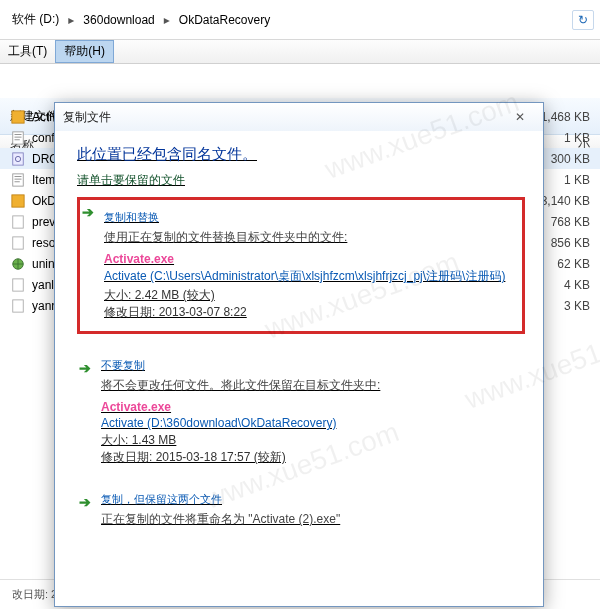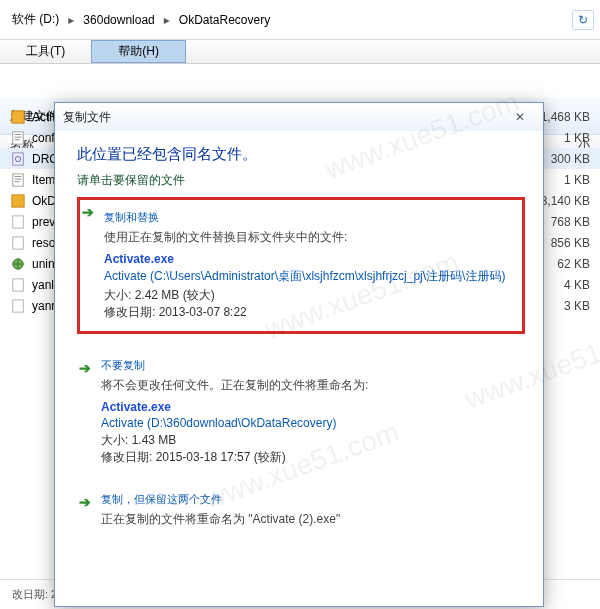--- a/index.html
+++ b/index.html
@@ -6,21 +6,21 @@
     body { font-family: "Microsoft YaHei", "Segoe UI", Tahoma, sans-serif; font-size: 12px; background: #fff; width: 600px; height: 609px; overflow: hidden; position: relative; }
     
     
     .addr-bar { height: 40px; border-bottom: 1px solid #d8d8d8; display: flex; align-items: center; padding: 2px 6px; background: #fff; }
     .addr-seg { padding: 3px 6px; display: flex; align-items: center; }
     .addr-sep { color: #555; padding: 0 3px; }
     .addr-refresh { margin-left: auto; border: 1px solid #c6d8ec; width: 22px; height: 20px; display: flex; align-items: center; justify-content: center; border-radius: 2px; color: #1a66b5; }
     
     
     .menu-bar { height: 24px; display: flex; align-items: stretch; background: linear-gradient(#fdfdfd,#f0f0f0); border-bottom: 1px solid #d0d0d0; }
-    .menu-item { padding: 0 26px; display: flex; align-items: center; }
+    .menu-item { padding: 0 8px; display: flex; align-items: center; }
     .menu-item.sel { background: #bcd6f0; border: 1px solid #7fa8d6; }
     
     
     .tool-bar { height: 37px; background: linear-gradient(#f7fbff,#e6f0fb); border-bottom: 1px solid #cfdfef; display: flex; align-items: center; padding: 0 10px; margin-top: 34px; }
     
     
     .list-header { height: 22px; background: linear-gradient(#fdfdfd,#f0f0f0); border-bottom: 1px solid #e0e0e0; display: flex; align-items: center; padding: 0 10px; color: #333; }
     .col-name { flex: 1; }
     .col-size { width: 70px; text-align: right; }
     .file-list { position: absolute; top: 106px; left: 0; right: 0; bottom: 30px; }
@@ -31,30 +31,30 @@
     .file-name { flex: 1; white-space: nowrap; overflow: hidden; }
     .file-size { width: 70px; text-align: right; color: #444; }
     
     
     .status-strip { position: absolute; left: 0; right: 0; bottom: 0; height: 30px; border-top: 1px solid #e0e0e0; padding: 0 12px; font-size: 11px; color: #555; display:flex; flex-direction:column; justify-content:center; }
 
     
     .dialog { position: absolute; left: 54px; top: 102px; width: 490px; height: 505px; background: #fff; border: 1px solid #7396bf; box-shadow: 0 3px 18px rgba(0,0,0,0.35); display:flex; flex-direction:column;}
     .dialog-title { height: 28px; background: linear-gradient(#fff,#eef4fb); display: flex; align-items: center; padding: 0 8px; font-size: 12px; color: #222; }
     .dialog-close { margin-left: auto; width: 30px; text-align: center; color: #555; cursor: default; }
-    .dialog-body { flex:1; padding: 14px 18px 10px 22px; overflow:hidden;}
+    .dialog-body { flex:1; padding: 14px 18px 10px 22px; overflow:hidden;text-decoration:underline;}
     .dialog-heading { font-size: 15px; color: #003399; margin-bottom: 8px; }
     .dialog-sub { font-size: 12px; color: #14532d; margin-bottom: 8px; }
 
     .option-box { border: 3px solid #d42a2a; padding: 10px 12px 10px 24px; margin-bottom: 22px; position: relative; }
     .option-plain { padding: 2px 12px 2px 24px; margin-bottom: 22px; position: relative; }
     .opt-arrow { position: absolute; left: 2px; top: 4px; color: #2f8f2f; font-weight: bold; font-size: 14px; }
     .opt-title { color: #0a5ab4; font-size: 11px; margin-bottom: 4px; }
     .opt-desc { font-size: 12px; color: #444; margin-bottom: 6px; }
-    .opt-fname { font-weight: bold; font-size: 12px; color: #1d4ed8; margin-bottom: 2px; }
+    .opt-fname { font-weight: bold; font-size: 12px; color: #ec4899; margin-bottom: 2px; }
     .opt-path { font-size: 12px; color: #0a5ab4; margin-bottom: 2px; word-break: break-all; }
     .opt-meta { font-size: 12px; color: #333; }
 
     .dialog-footer { height: 44px; border-top: 1px solid #e0e0e0; display: flex; align-items: center; padding: 0 14px; background: #f4f4f4; }
     .chk-row { display: flex; align-items: center; }
     .chk-row input { margin-right: 6px; }
     .btn { min-width: 76px; height: 24px; margin-left: 8px; background: linear-gradient(#fdfdfd,#e9e9e9); border: 1px solid #a8a8a8; border-radius: 3px; font-size: 12px; cursor: default; }
     .spacer { flex: 1; }
 
     
@@ -202,21 +202,21 @@
       <div class="opt-desc">使用正在复制的文件替换目标文件夹中的文件:</div>
       <div class="opt-fname">Activate.exe</div>
       <div class="opt-path">Activate (C:\Users\Administrator\桌面\xlsjhfzcm\xlsjhfrjzcj_pj\注册码\注册码)</div>
       <div class="opt-meta">大小: 2.42 MB (较大)</div>
       <div class="opt-meta">修改日期: 2013-03-07 8:22</div>
     </div>
 
     <div class="option-plain">
       <span class="opt-arrow">➔</span>
       <div class="opt-title">不要复制</div>
-      <div class="opt-desc">将不会更改任何文件。正在复制的文件将重命名为:</div>
+      <div class="opt-desc">将不会更改任何文件。将此文件保留在目标文件夹中:</div>
       <div class="opt-fname">Activate.exe</div>
       <div class="opt-path">Activate (D:\360download\OkDataRecovery)</div>
       <div class="opt-meta">大小: 1.43 MB</div>
       <div class="opt-meta">修改日期: 2015-03-18 17:57 (较新)</div>
     </div>
 
     <div class="option-plain">
       <span class="opt-arrow">➔</span>
       <div class="opt-title">复制，但保留这两个文件</div>
       <div class="opt-desc">正在复制的文件将重命名为 "Activate (2).exe"</div>

